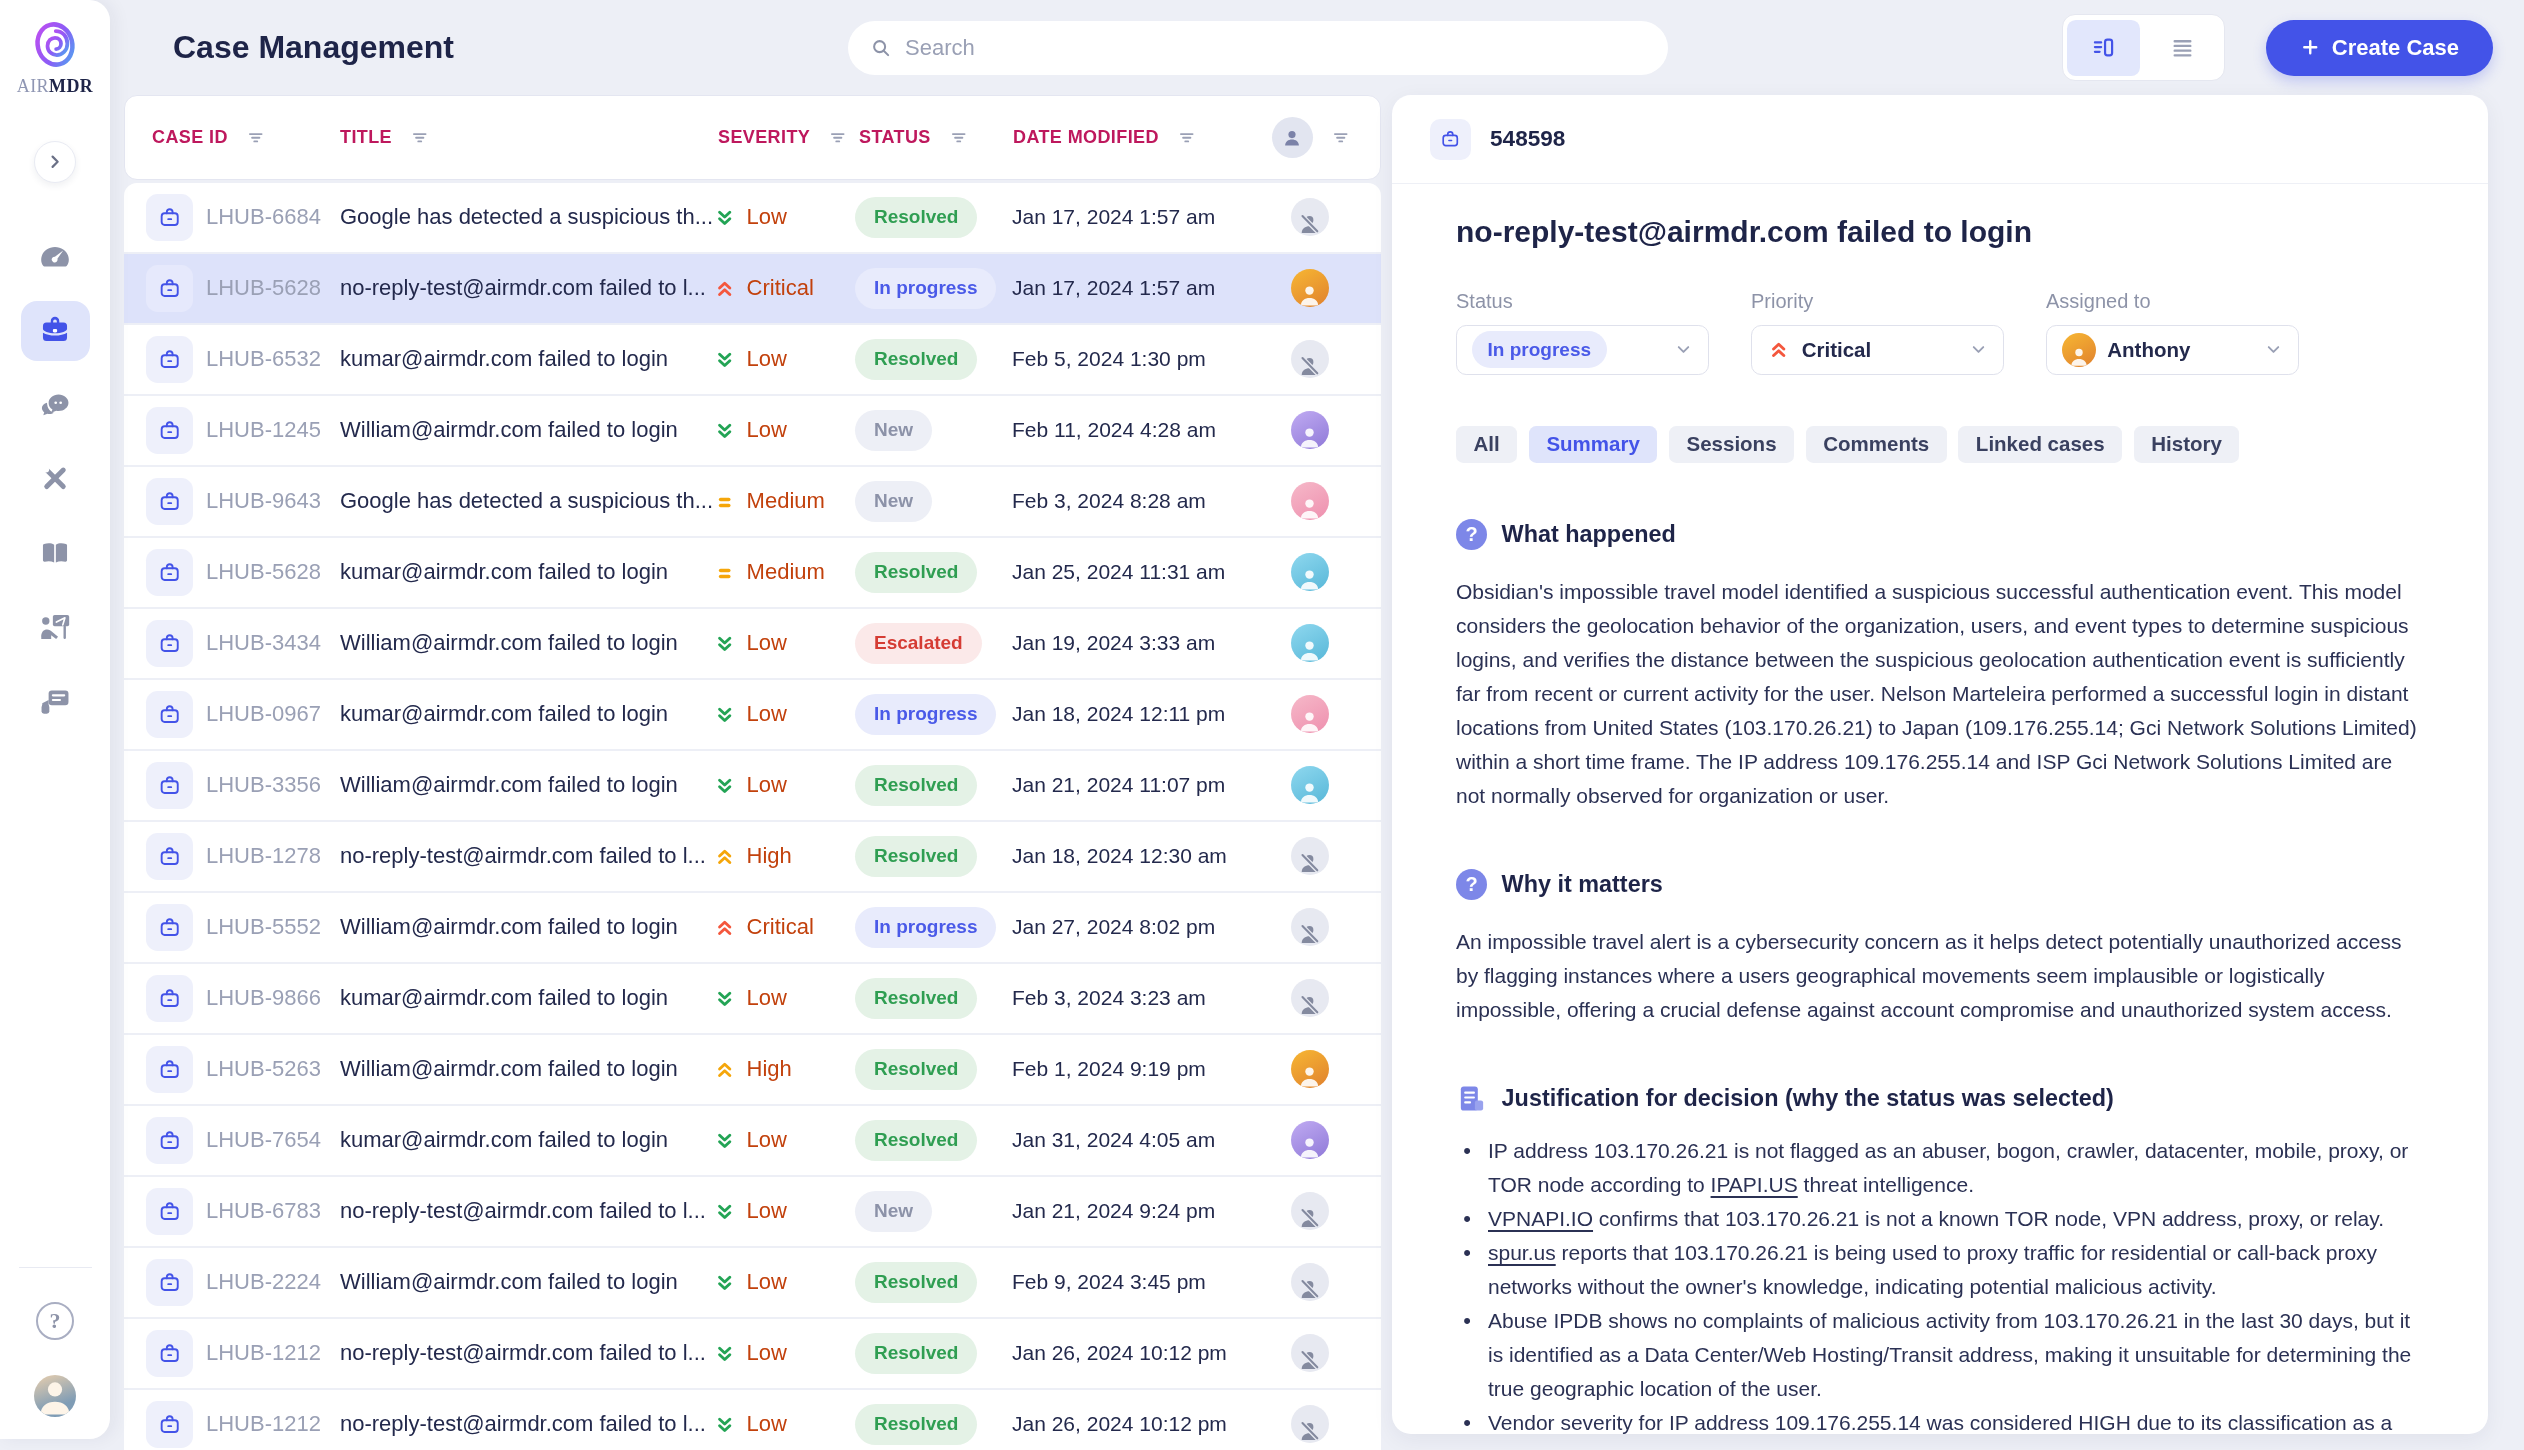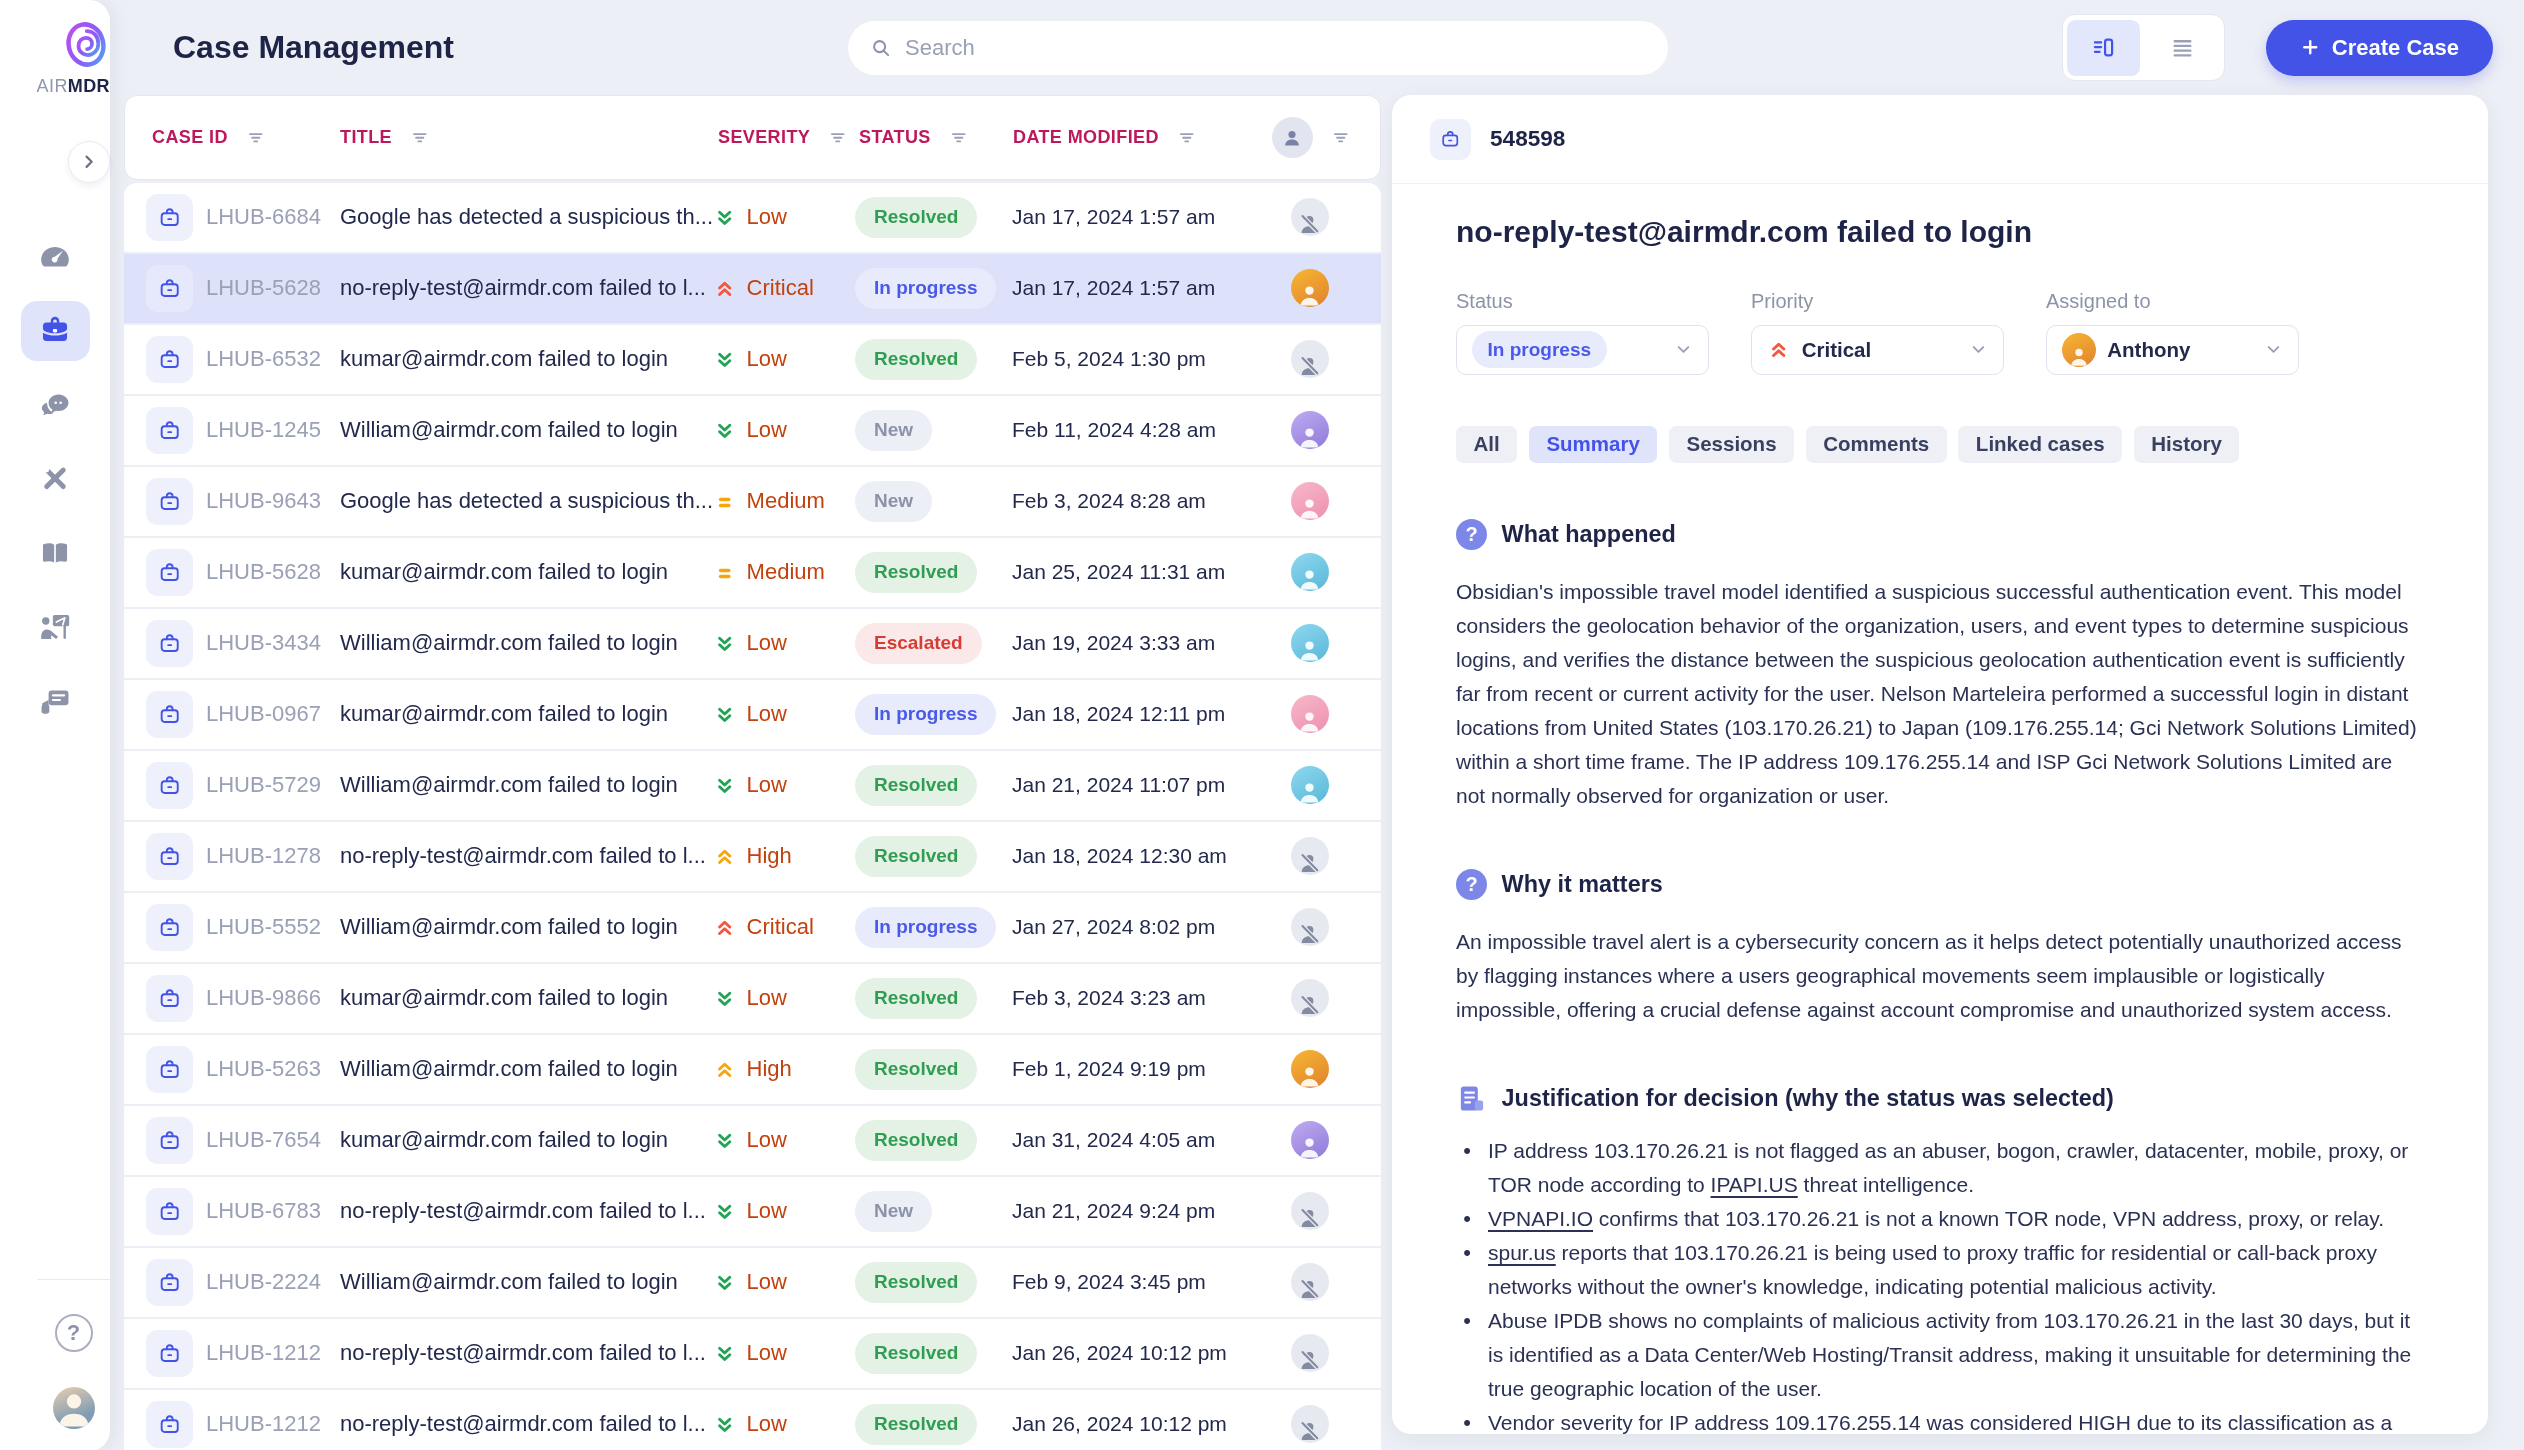--- a/index.html
+++ b/index.html
@@ -8,24 +8,24 @@
   body {
     font-family:"Liberation Sans", sans-serif;
     background:#edeff6;
     color:#23294c;
     position:relative;
   }
   svg { display:block; }
 
   
   .sidebar {
-    position:absolute; left:0; top:0; bottom:0; width:110px;
+    position:absolute; left:0; top:0; bottom:12px; width:110px;
     background:#fff; border-radius:0 20.5px 20.5px 0;
     box-shadow:4.4px 0 17.5px rgba(30,36,72,.06);
-    display:flex; flex-direction:column; align-items:flex-end; z-index:5;
+    display:flex; flex-direction:column; align-items:center; z-index:5;font-family:Liberation Serif, serif;
   }
   .logo { margin-top:19px; width:48px; height:51px; }
   .brand { margin-top:5.8px; font-size:18px; letter-spacing:0.4px; }
   .brand .air { color:#8f96b3; font-weight:400; }
   .brand .mdr { color:#1e2448; font-weight:800; }
   .collapse-btn {
     margin-top:44px; width:42px; height:42px; border-radius:50%;
     background:#fff; border:1.5px solid #e9ebf3; box-shadow:0 2.9px 7.3px rgba(30,36,72,.07);
     display:flex; align-items:center; justify-content:center; cursor:pointer;
   }
@@ -595,21 +595,21 @@
       <div class="row">
     <span class="chipcol">
           <span class="chip">
       <svg width="23.4" height="23.4" viewBox="0 0 32 32" fill="none" stroke="currentColor" stroke-width="2.6" stroke-linejoin="round">
         <rect x="5" y="10" width="22" height="16" rx="4"></rect>
               <path d="M12 10V8.2A4 4 0 0 1 16 4.5a4 4 0 0 1 4 3.7V10" stroke-linecap="round"></path>
               <path d="M14 18h4" stroke-linecap="round"></path>
       </svg>
     </span>
         </span>
-    <span class="cell-id">LHUB-5729</span>
+    <span class="cell-id">LHUB-3356</span>
     <span class="cell-title">William@airmdr.com failed to login</span>
     <span class="cell-sev">
       <span class="sev-icon sev-low">
             <svg viewBox="0 0 32 32" fill="none" stroke="currentColor" stroke-width="4" stroke-linecap="round" stroke-linejoin="round">
               <path d="M9 8.5 16 15l7-6.5"></path>
               <path d="M9 17.5 16 24l7-6.5"></path>
             </svg>
           </span>
       <span class="sev-label">Low</span>
     </span>

